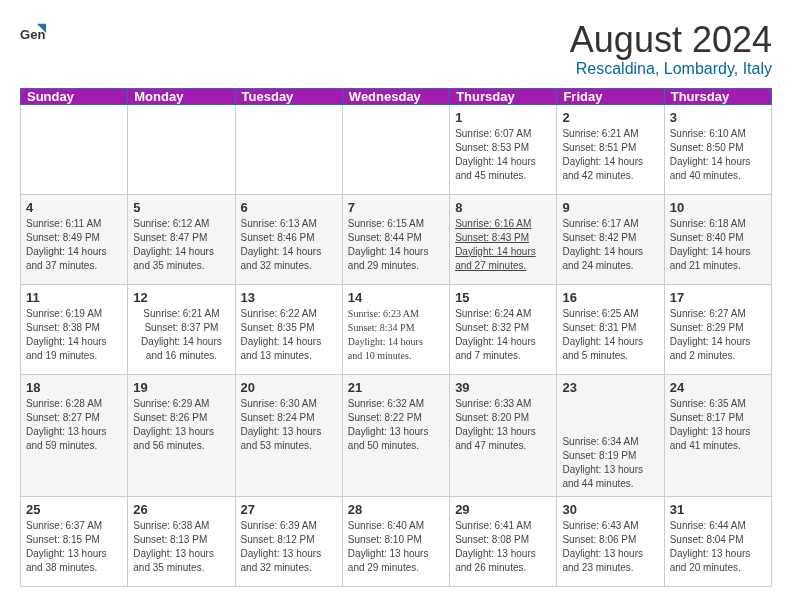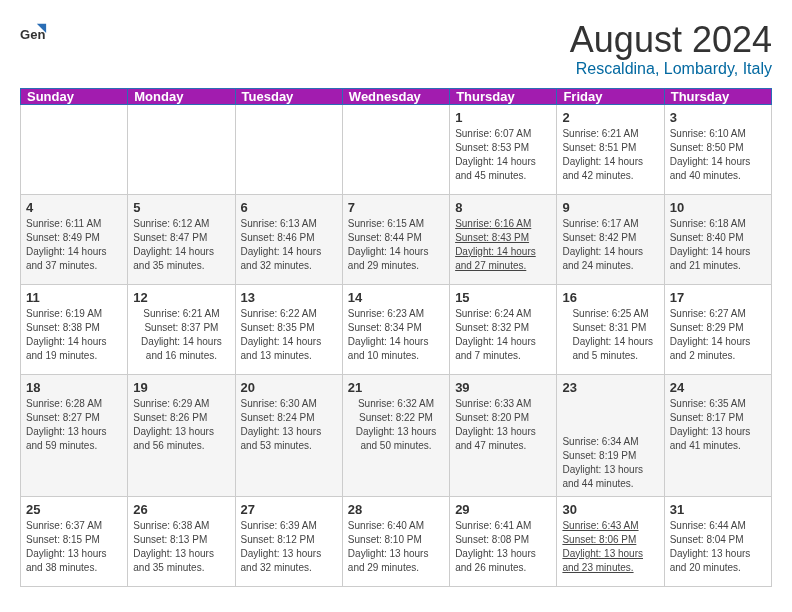--- a/index.html
+++ b/index.html
@@ -203,35 +203,35 @@
         </td>
         <td>
           <div class="day-number">13</div>
           <div class="day-info" style="white-space: pre-line;">Sunrise: 6:22 AM
 Sunset: 8:35 PM
 Daylight: 14 hours
 and 13 minutes.</div>
         </td>
         <td>
           <div class="day-number">14</div>
-          <div class="day-info" style="white-space: pre-line;">Sunrise: 6:23 AM
+          <div class="day-info" style="white-space: pre-line; font-family: Liberation Serif, serif;">Sunrise: 6:23 AM
 Sunset: 8:34 PM
 Daylight: 14 hours
 and 10 minutes.</div>
         </td>
         <td>
           <div class="day-number">15</div>
           <div class="day-info" style="white-space: pre-line;">Sunrise: 6:24 AM
 Sunset: 8:32 PM
 Daylight: 14 hours
 and 7 minutes.</div>
         </td>
         <td>
           <div class="day-number">16</div>
-          <div class="day-info" style="white-space: pre-line; margin-left: 10px;">Sunrise: 6:25 AM
+          <div class="day-info" style="white-space: pre-line;">Sunrise: 6:25 AM
 Sunset: 8:31 PM
 Daylight: 14 hours
 and 5 minutes.</div>
         </td>
         <td>
           <div class="day-number">17</div>
           <div class="day-info" style="white-space: pre-line;">Sunrise: 6:27 AM
 Sunset: 8:29 PM
 Daylight: 14 hours
 and 2 minutes.</div>
@@ -254,21 +254,21 @@
         </td>
         <td>
           <div class="day-number">20</div>
           <div class="day-info" style="white-space: pre-line;">Sunrise: 6:30 AM
 Sunset: 8:24 PM
 Daylight: 13 hours
 and 53 minutes.</div>
         </td>
         <td>
           <div class="day-number">21</div>
-          <div class="day-info" style="white-space: pre-line; text-align: center;">Sunrise: 6:32 AM
+          <div class="day-info" style="white-space: pre-line;">Sunrise: 6:32 AM
 Sunset: 8:22 PM
 Daylight: 13 hours
 and 50 minutes.</div>
         </td>
         <td>
           <div class="day-number">39</div>
           <div class="day-info" style="white-space: pre-line;">Sunrise: 6:33 AM
 Sunset: 8:20 PM
 Daylight: 13 hours
 and 47 minutes.</div>
@@ -319,21 +319,21 @@
         </td>
         <td>
           <div class="day-number">29</div>
           <div class="day-info" style="white-space: pre-line;">Sunrise: 6:41 AM
 Sunset: 8:08 PM
 Daylight: 13 hours
 and 26 minutes.</div>
         </td>
         <td>
           <div class="day-number">30</div>
-          <div class="day-info" style="white-space: pre-line; text-decoration: underline;">Sunrise: 6:43 AM
+          <div class="day-info" style="white-space: pre-line;">Sunrise: 6:43 AM
 Sunset: 8:06 PM
 Daylight: 13 hours
 and 23 minutes.</div>
         </td>
         <td>
           <div class="day-number">31</div>
           <div class="day-info" style="white-space: pre-line;">Sunrise: 6:44 AM
 Sunset: 8:04 PM
 Daylight: 13 hours
 and 20 minutes.</div>

